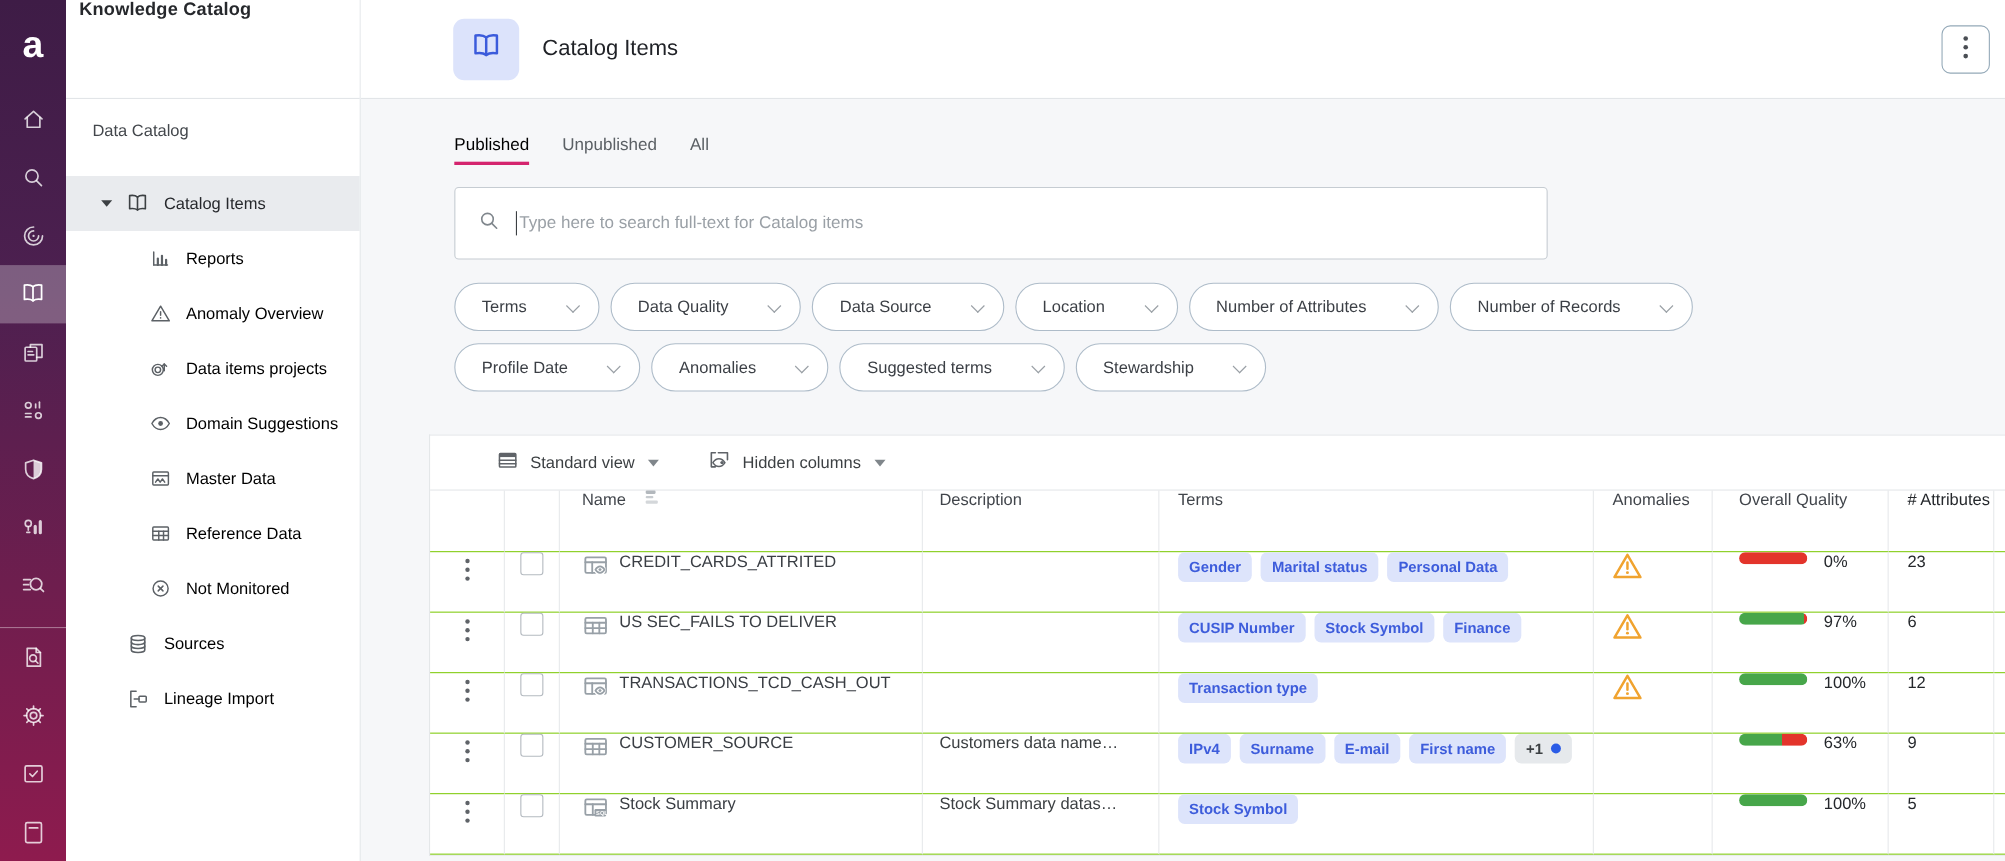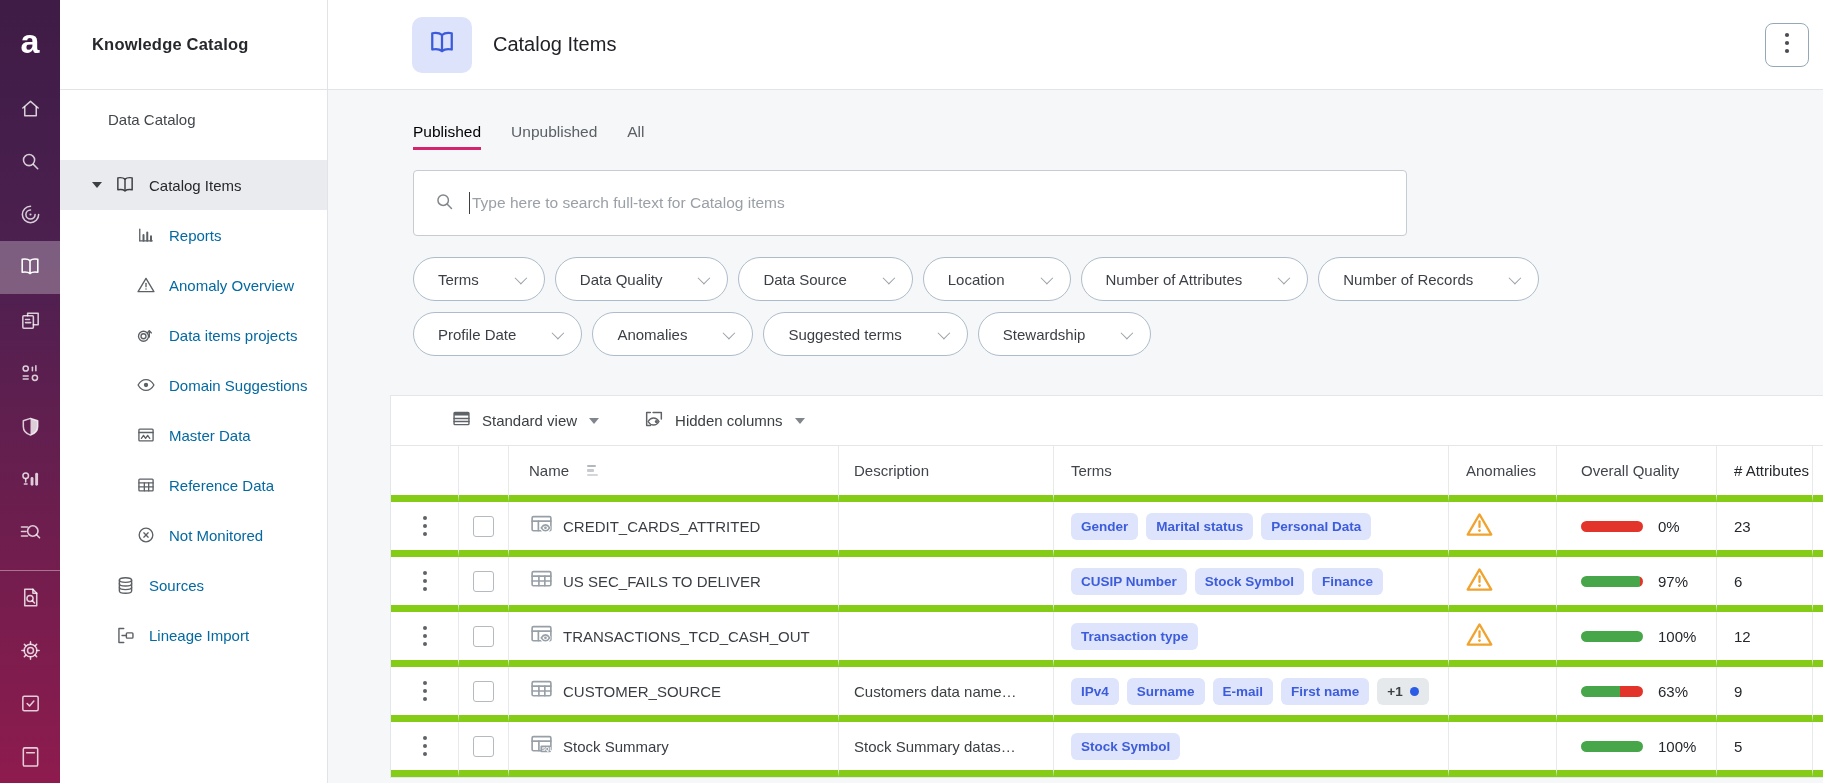--- a/index.html
+++ b/index.html
@@ -13,26 +13,26 @@
   .rail-logo { height:84px; display:flex; align-items:center; justify-content:center;
     color:#fff; font-size:34px; font-weight:700; cursor:pointer; }
   .rail-item { height:54px; display:flex; align-items:center; justify-content:center; cursor:pointer; }
   .rail-item svg { stroke:rgba(255,255,255,0.78); fill:none; stroke-width:1.6; stroke-linecap:round; stroke-linejoin:round; }
   .rail-item.active { background:rgba(255,255,255,0.28); }
   .rail-item.active svg { stroke:#ffffff; }
   .rail-divider { height:1px; background:rgba(255,255,255,0.38); margin-top:12px; }
 
   
   .sidenav { width:268px; flex:0 0 268px; background:#fff; border-right:1px solid #e1e4e7; }
-  .sidenav-header { height:90px; display:flex; align-items:center; padding-left:32px; border-bottom:1px solid #e2e5e8; }
+  .sidenav-header { height:90px; display:flex; align-items:flex-start; padding-left:12px; border-bottom:1px solid #e2e5e8; }
   .sidenav-header h1 { font-size:16.5px; font-weight:700; color:#26282c; letter-spacing:.2px; }
   .sidenav-body { padding-top:14px; }
-  .section-label { height:30px; display:flex; align-items:center; padding-left:48px;
+  .section-label { height:30px; display:flex; align-items:center; padding-left:24px;
     font-size:15px; color:#43474c; margin-bottom:26px; }
-  .nav-item { height:50px; display:flex; align-items:center; cursor:pointer; font-size:15px; color:#0369a1; }
+  .nav-item { height:50px; display:flex; align-items:center; cursor:pointer; font-size:15px; color:#000000; }
   .nav-item svg { stroke:#5c6166; fill:none; stroke-width:1.6; stroke-linecap:round; stroke-linejoin:round; flex:0 0 auto; }
   .nav-item.selected { background:#e9ebee; color:#26282c; }
   .nav-item .caret { width:0; height:0; border-left:5.5px solid transparent; border-right:5.5px solid transparent;
     border-top:6.5px solid #3c4043; margin-right:12px; }
   .nav-item.lvl-parent { padding-left:32px; }
   .nav-item.lvl-leaf0 { padding-left:55px; }
   .nav-item.lvl-child { padding-left:76px; }
   .nav-item .nav-ic { margin-right:13px; display:flex; align-items:center; }
 
   
@@ -74,21 +74,21 @@
     border:1px solid #e4e7e9; border-right:none; }
   .table-toolbar { height:50px; display:flex; align-items:center; padding-left:60px; gap:44px;
     border-bottom:1px solid #e4e7e9; }
   .tool-group { display:flex; align-items:center; gap:10px; cursor:pointer; }
   .tool-group svg { stroke:#5f6368; fill:none; stroke-width:1.6; stroke-linecap:round; stroke-linejoin:round; }
   .tool-label { font-size:15px; color:#3c4043; }
   .tool-caret { width:0; height:0; border-left:5px solid transparent; border-right:5px solid transparent;
     border-top:6px solid #80868b; margin-left:2px; }
 
   .tgrid { display:grid; grid-template-columns:68px 50px 330px 215px 395px 108px 160px 96px 11px; }
-  .td { border-right:1px solid #e7e9eb; border-bottom:7px solid #84cc16; display:flex; align-items:center; min-width:0; }
+  .td { border-right:1px solid #e7e9eb; border-bottom:1px solid #84cc16; display:flex; align-items:flex-start; min-width:0; }
   .thead .td { height:56px; font-size:15px; color:#41454b; }
   .trow .td { height:55px; font-size:15px; color:#3c4043; }
   .td.c-name { padding-left:20px; gap:9px; }
   .td.c-desc { padding-left:15px; white-space:nowrap; overflow:hidden; }
   .td.c-terms { padding-left:17px; gap:8px; overflow:hidden; }
   .td.c-anom { padding-left:17px; }
   .td.c-qual { padding-left:24px; gap:15px; }
   .td.c-attr { padding-left:17px; color:#25282c; }
   .td.c-sliver { border-right:none; }
   .td.c-menu { justify-content:center; }

